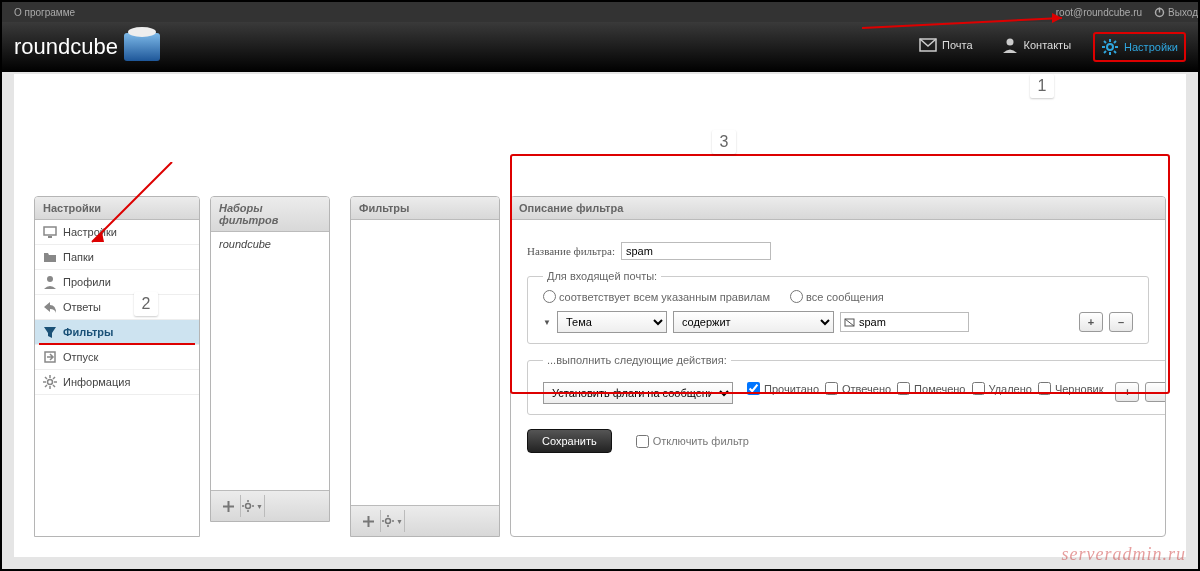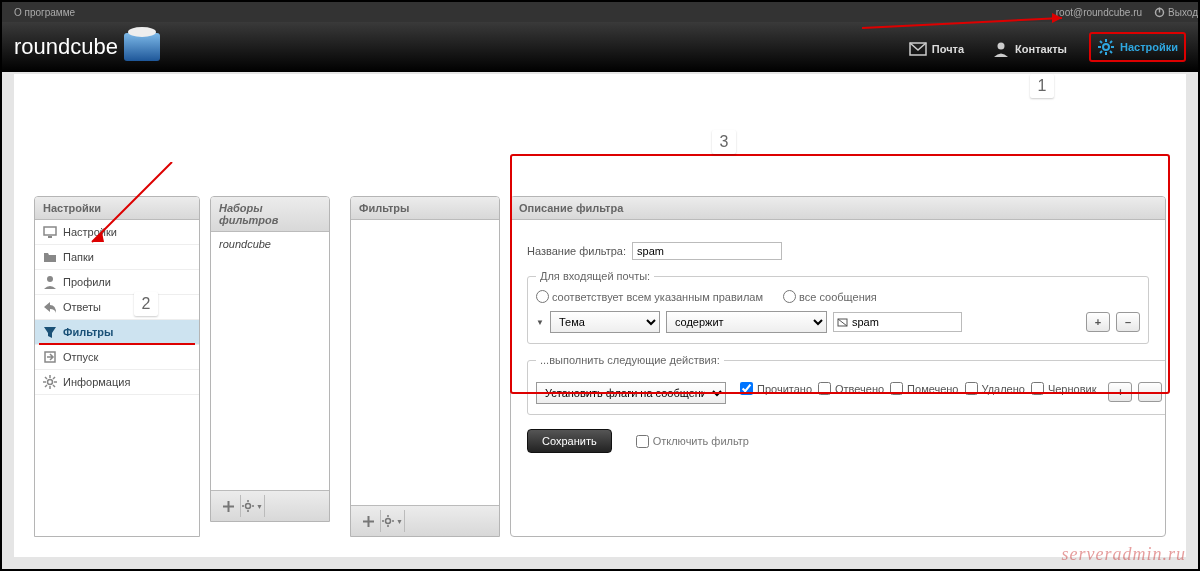--- a/index.html
+++ b/index.html
@@ -9,21 +9,21 @@
 .topbar { background: #333; height: 20px; color: #aaa; display: flex; align-items: center; padding: 0 0; font-size: 10px; }
 .topbar .spacer { flex: 1; }
 .topbar a { color: #aaa; margin-left: 12px; cursor: pointer; display: flex; align-items: center; }
 .topbar svg { width: 11px; height: 11px; margin-right: 3px; fill: #aaa; }
 
 .header { background: linear-gradient(#3a3a3a, #000); height: 50px; display: flex; align-items: center; padding: 0 12px; }
 .logo { color: #fff; font-size: 22px; font-weight: 300; display: flex; align-items: center; }
 .logo .cube { width: 36px; height: 28px; margin-left: 6px; background: linear-gradient(#7db9e8, #1e5799); border-radius: 3px; position: relative; }
 .logo .cube::before { content: ""; position: absolute; top: -6px; left: 4px; right: 4px; height: 10px; background: #eee; border-radius: 50%; }
 .header .spacer { flex: 1; }
-.nav { display: flex; align-items: flex-end; font-weight: bold; }
+.nav { display: flex; align-items: flex-start; }
 .nav-item { color: #ddd; display: flex; align-items: center; margin-left: 16px; font-size: 11px; cursor: pointer; padding: 4px 6px; }
 .nav-item svg { width: 18px; height: 18px; margin-right: 5px; fill: #ccc; }
 .nav-item.active { color: #2fa7e0; border: 2px solid #d00; border-radius: 3px; }
 .nav-item.active svg { fill: #2fa7e0; }
 
 .content { position: absolute; top: 72px; left: 12px; right: 12px; bottom: 12px; background: #fff; }
 
 .panel { position: absolute; background: #fff; border: 1px solid #b5b5b5; border-radius: 4px 4px 0 0; overflow: hidden; display: flex; flex-direction: column; }
 .panel-header { background: linear-gradient(#ececec, #d8d8d8); font-weight: bold; color: #666; padding: 5px 8px; border-bottom: 1px solid #bbb; font-size: 11px; }
 .panel-body { flex: 1; background: #fff; overflow: auto; }
@@ -40,24 +40,24 @@
 .menu-item.active svg { fill: #1a5177; }
 .menu-item.active::after { content: ""; position: absolute; bottom: -1px; left: 4px; right: 4px; height: 2px; background: #d00; }
 
 .list-item { padding: 6px 8px; color: #444; cursor: pointer; }
 
 .ftr-btn { width: 24px; height: 22px; display: flex; align-items: center; justify-content: center; border-right: 1px solid #bbb; color: #777; cursor: pointer; }
 .ftr-btn svg { width: 13px; height: 13px; fill: #777; }
 
 .main-body { padding: 14px 16px; }
 .form-row { margin: 8px 0; display: flex; align-items: center; }
-.form-row label { color: #555; margin-right: 6px; }
+.form-row label { color: #555; margin-right: 6px; font-family: Liberation Serif, serif; }
 .txt { border: 1px solid #bbb; padding: 2px 4px; font-size: 11px; background: #fff; }
 
-fieldset { border: 1px solid #ccc; border-radius: 3px; padding: 8px 8px 10px; margin: 10px 0; }
+fieldset { border: 1px solid #ccc; border-radius: 3px; padding: 8px 15px 10px; margin: 10px 0; }
 fieldset legend { color: #666; padding: 0 4px; font-size: 11px; }
 .radio-row { display: flex; align-items: center; gap: 6px; color: #666; flex-wrap: wrap; }
 .radio-row label { margin-right: 14px; display: flex; align-items: center; gap: 3px; }
 
 .cond-row { display: flex; align-items: center; gap: 6px; margin-top: 8px; }
 select.sel { border: 1px solid #999; background: linear-gradient(#fff,#eee); padding: 2px 4px; font-size: 11px; height: 22px; }
 .mini-btn { width: 24px; height: 20px; border: 1px solid #999; background: linear-gradient(#fff,#e8e8e8); border-radius: 3px; display: flex; align-items: center; justify-content: center; font-weight: bold; cursor: pointer; color: #555; }
 .spacer-flex { flex: 1; }
 
 .flags { display: flex; flex-direction: row; gap: 6px; }

